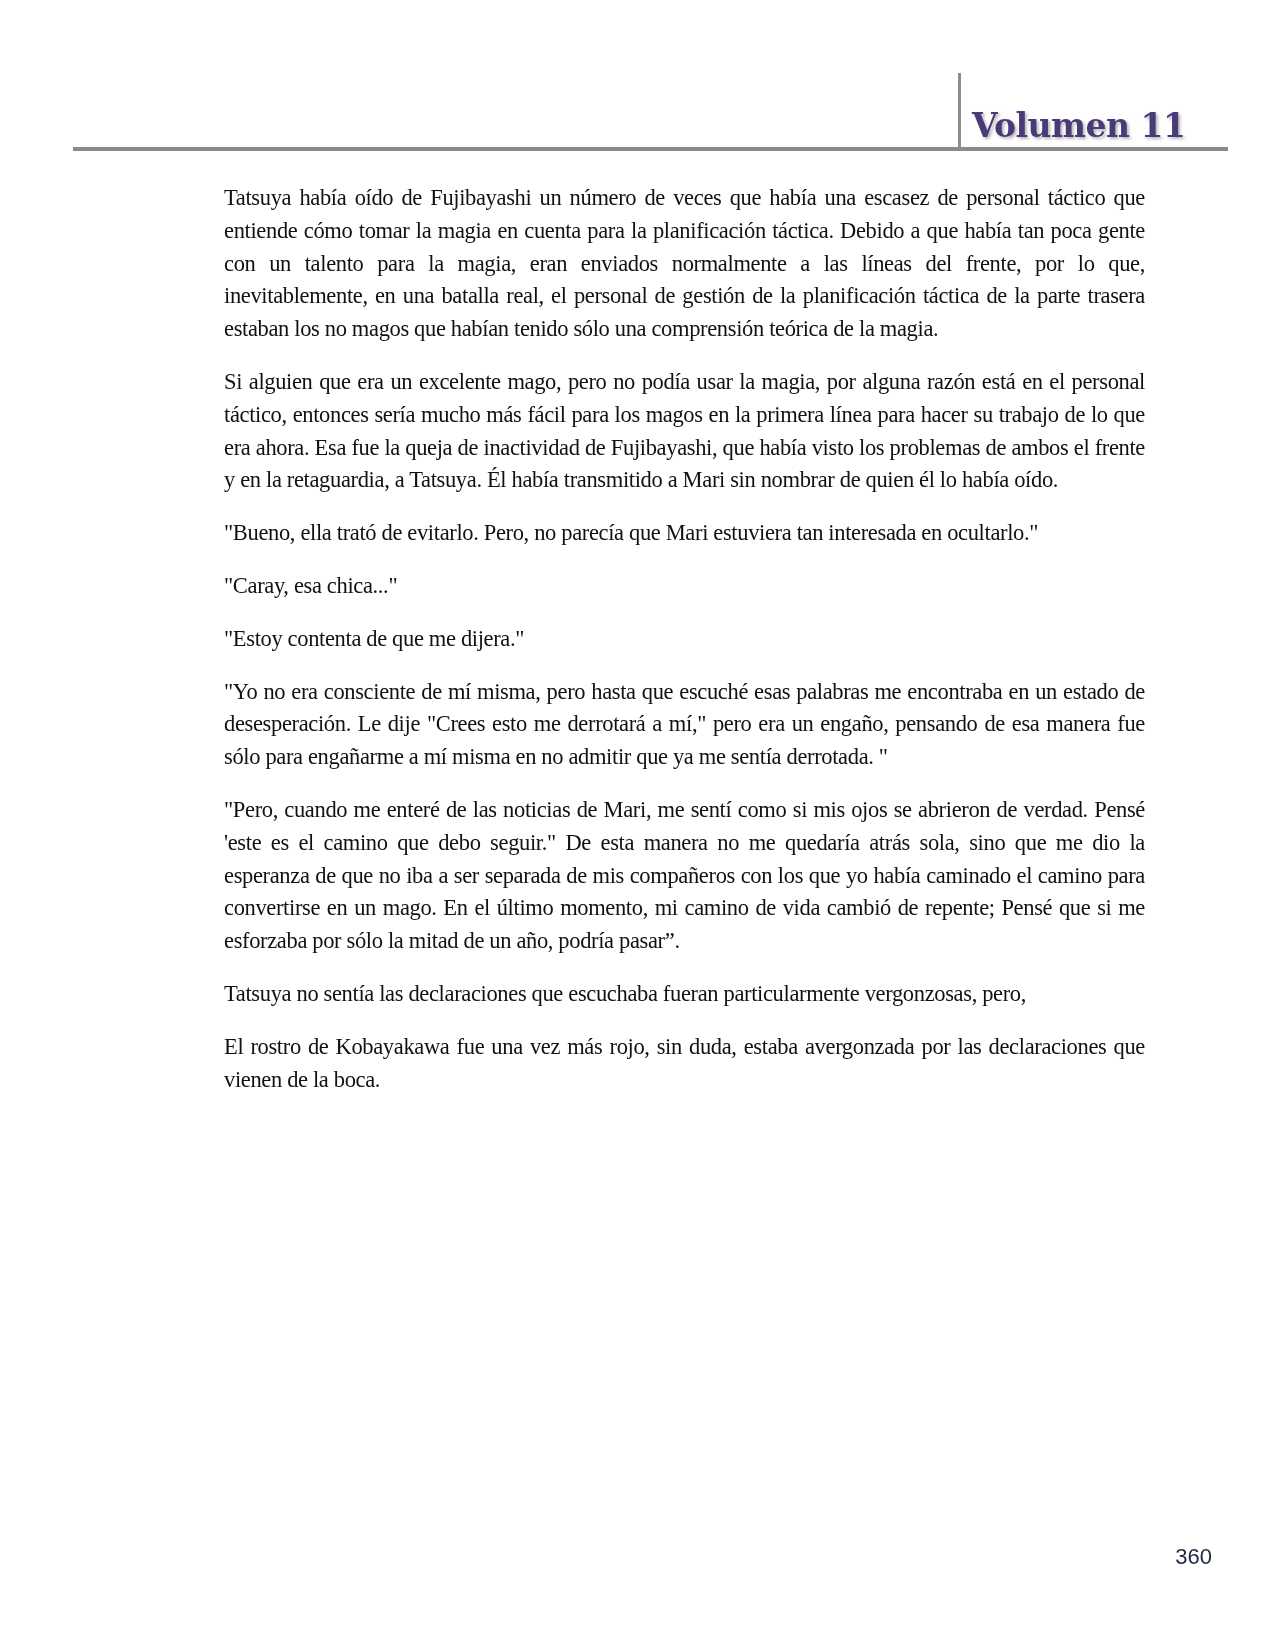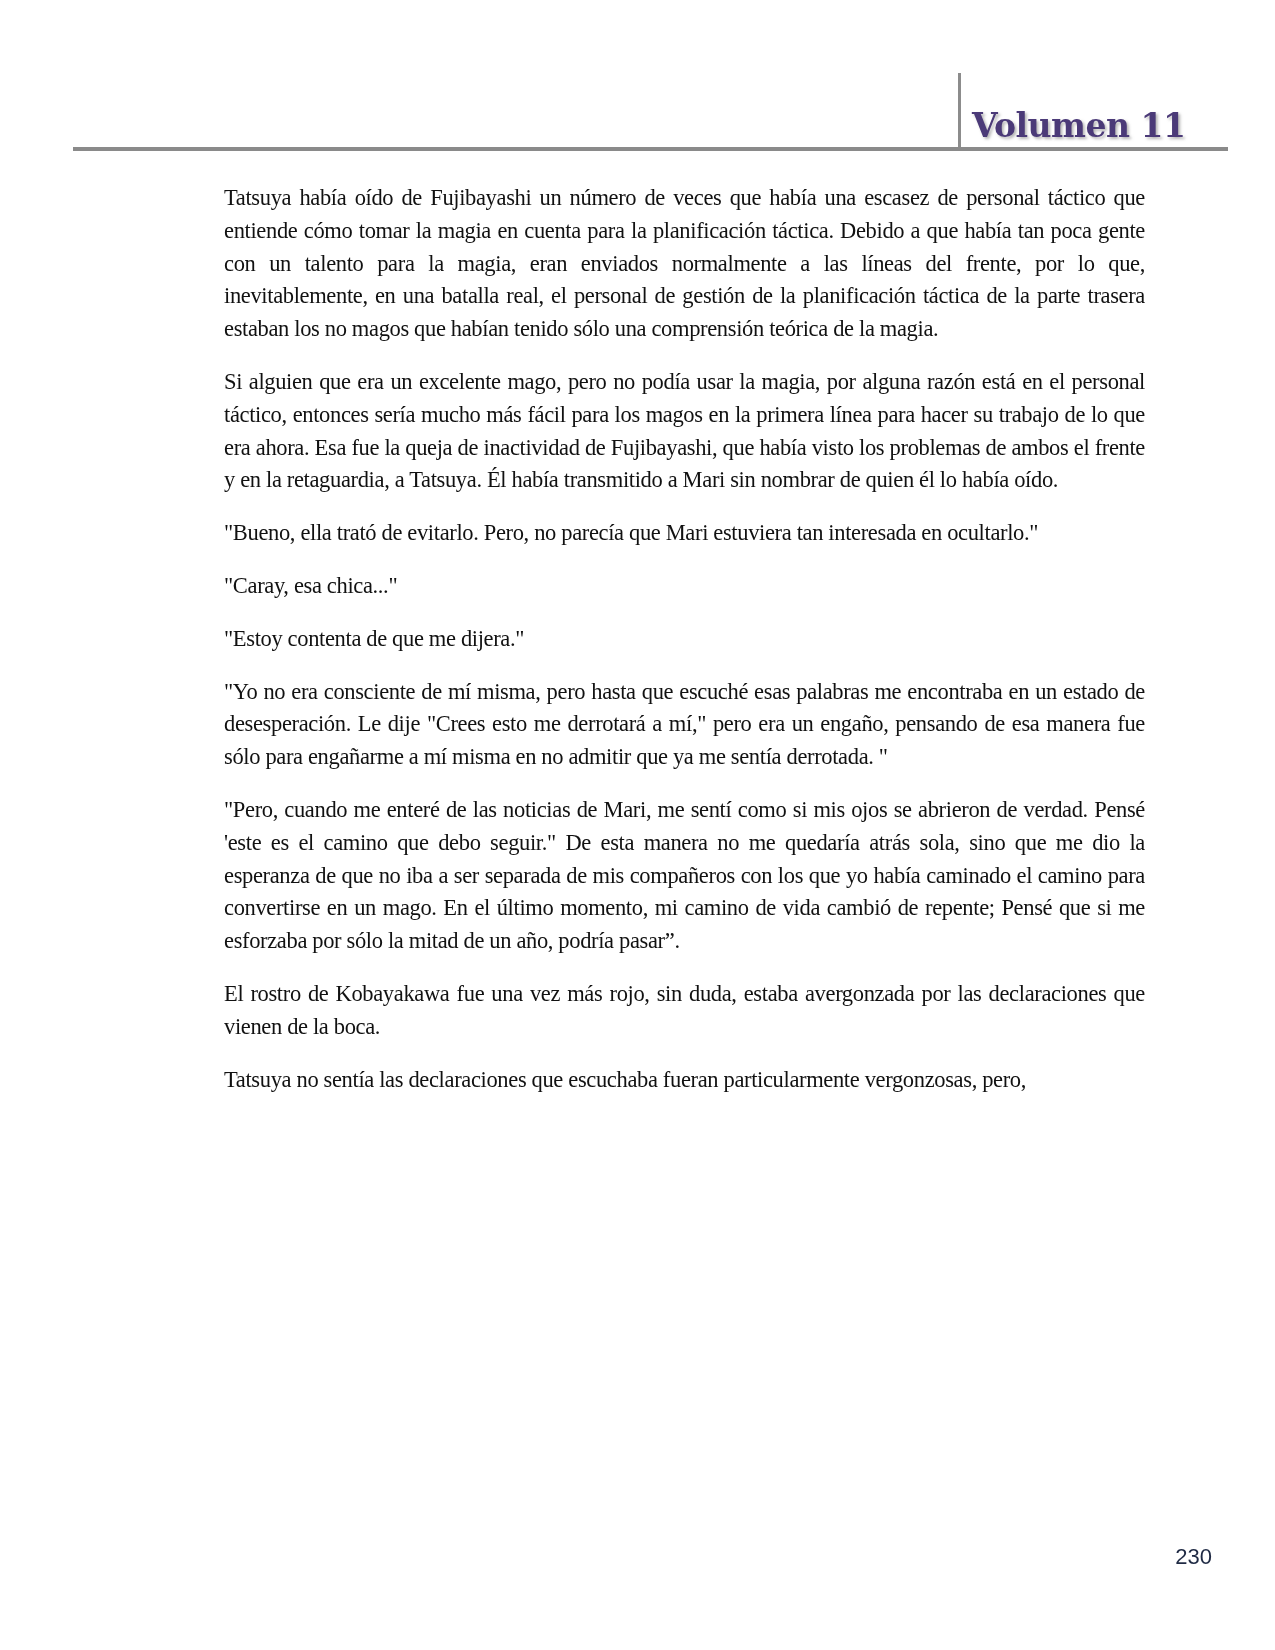--- a/index.html
+++ b/index.html
@@ -101,17 +101,17 @@
 </div>
 
 <div class="content">
   <p class="para">Tatsuya había oído de Fujibayashi un número de veces que había una escasez de personal táctico que entiende cómo tomar la magia en cuenta para la planificación táctica. Debido a que había tan poca gente con un talento para la magia, eran enviados normalmente a las líneas del frente, por lo que, inevitablemente, en una batalla real, el personal de gestión de la planificación táctica de la parte trasera estaban los no magos que habían tenido sólo una comprensión teórica de la magia.</p>
   <p class="para">Si alguien que era un excelente mago, pero no podía usar la magia, por alguna razón está en el personal táctico, entonces sería mucho más fácil para los magos en la primera línea para hacer su trabajo de lo que era ahora. Esa fue la queja de inactividad de Fujibayashi, que había visto los problemas de ambos el frente y en la retaguardia, a Tatsuya. Él había transmitido a Mari sin nombrar de quien él lo había oído.</p>
   <p class="para">"Bueno, ella trató de evitarlo. Pero, no parecía que Mari estuviera tan interesada en ocultarlo."</p>
   <p class="para">"Caray, esa chica..."</p>
   <p class="para">"Estoy contenta de que me dijera."</p>
   <p class="para">"Yo no era consciente de mí misma, pero hasta que escuché esas palabras me encontraba en un estado de desesperación. Le dije "Crees esto me derrotará a mí," pero era un engaño, pensando de esa manera fue sólo para engañarme a mí misma en no admitir que ya me sentía derrotada. "</p>
   <p class="para">"Pero, cuando me enteré de las noticias de Mari, me sentí como si mis ojos se abrieron de verdad. Pensé 'este es el camino que debo seguir." De esta manera no me quedaría atrás sola, sino que me dio la esperanza de que no iba a ser separada de mis compañeros con los que yo había caminado el camino para convertirse en un mago. En el último momento, mi camino de vida cambió de repente; Pensé que si me esforzaba por sólo la mitad de un año, podría pasar”.</p>
+  <p class="para">Tatsuya no sentía las declaraciones que escuchaba fueran particularmente vergonzosas, pero,</p>
   <p class="para">El rostro de Kobayakawa fue una vez más rojo, sin duda, estaba avergonzada por las declaraciones que vienen de la boca.</p>
-  <p class="para">Tatsuya no sentía las declaraciones que escuchaba fueran particularmente vergonzosas, pero,</p>
 </div>
 
-<div class="page-number">230</div>
+<div class="page-number">360</div>
 
 </body></html>

